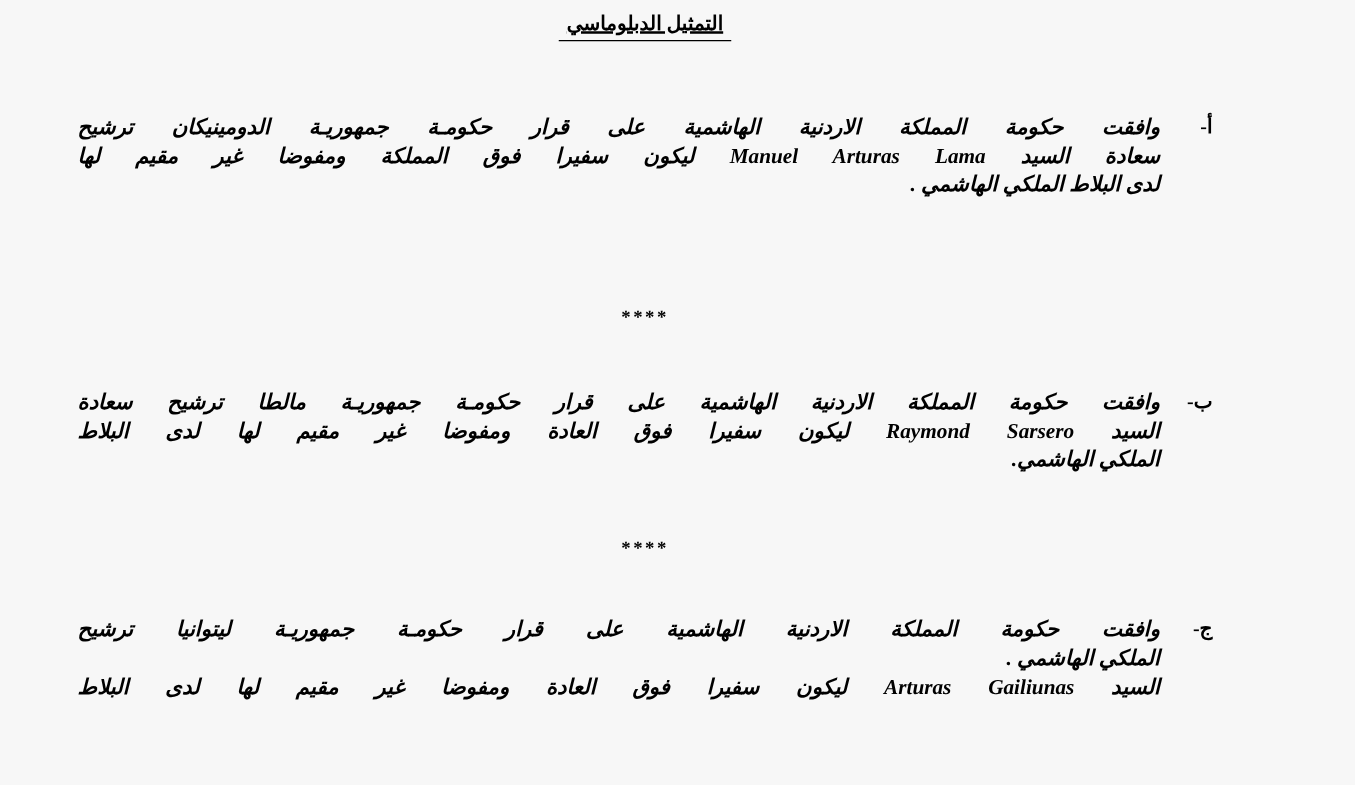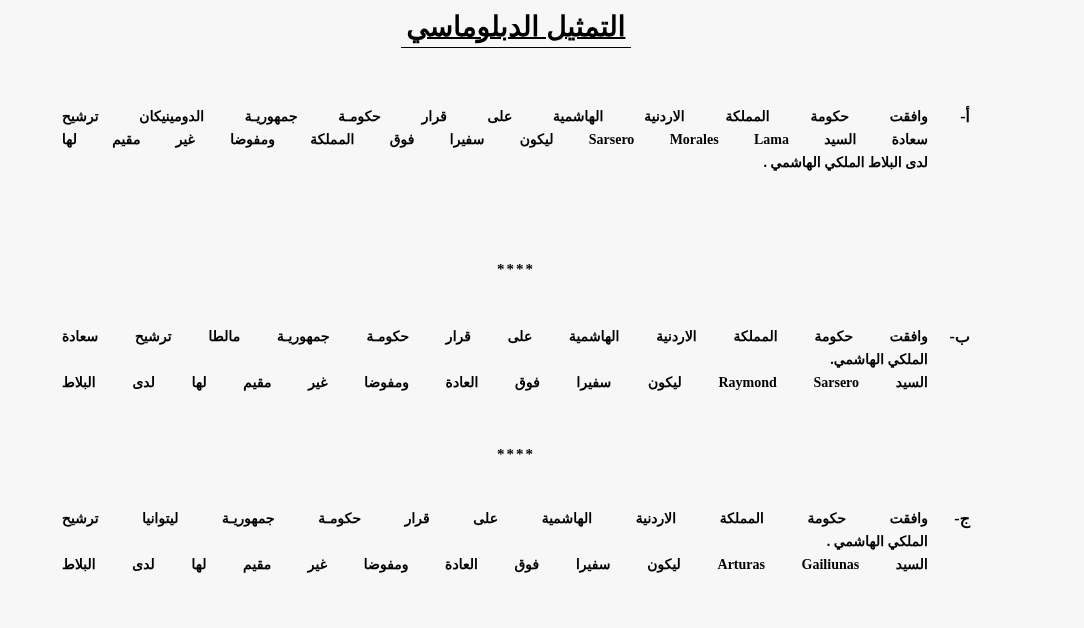--- a/index.html
+++ b/index.html
@@ -22,21 +22,21 @@
     padding: 0 114px 0 62px;
     box-sizing: border-box;
     direction: rtl;
   }
   .title-wrap {
     padding-top: 10px;
     text-align: center;
   }
   .title {
     display: inline-block;
-    font-size: 28px;
+    font-size: 16px;
     font-weight: bold;
     text-decoration: underline;
     text-decoration-thickness: 2px;
     border-bottom: 1px solid #000;
     padding: 0 6px 3px 6px;
     line-height: 1.2;
   }
   .para {
     display: flex;
     direction: rtl;
@@ -46,23 +46,24 @@
     flex: 0 0 42px;
     font-size: 16px;
     line-height: 23px;
     white-space: nowrap;
   }
   .para-body {
     flex: 1 1 auto;
     min-width: 0;
   }
   .line {
-    font-size: 14px;
+    font-size: 17px;
     line-height: 23px;
     direction: rtl;
+    font-style: italic;
   }
   .line.j {
     text-align: justify;
     text-align-last: justify;
   }
   .line.e {
     text-align: left;
     text-align-last: right;
   }
   .latin {
@@ -90,33 +91,33 @@
 <div class="page">
 
   <div class="title-wrap">
     <span class="title">التمثيل الدبلوماسي</span>
   </div>
 
   <div class="para para-a">
     <span class="marker">أ-</span>
     <div class="para-body">
         <div class="line j"><span>وافقت حكومة المملكة الاردنية الهاشمية على قرار حكومـة جمهوريـة الدومينيكان ترشيح</span></div>
-        <div class="line j"><span>سعادة السيد </span><span class="latin">Sarsero Morales Lama</span><span> ليكون سفيرا فوق المملكة ومفوضا غير مقيم لها</span></div>
+        <div class="line j"><span>سعادة السيد </span><span class="latin">Manuel Arturas Lama</span><span> ليكون سفيرا فوق المملكة ومفوضا غير مقيم لها</span></div>
         <div class="line e"><span>لدى البلاط الملكي الهاشمي .</span></div>
       </div>
   </div>
 
   <div class="sep sep-1">****</div>
 
   <div class="para para-b">
     <span class="marker">ب-</span>
     <div class="para-body">
         <div class="line j"><span>وافقت حكومة المملكة الاردنية الهاشمية على قرار حكومـة جمهوريـة مالطا ترشيح سعادة</span></div>
+        <div class="line j"><span>السيد </span><span class="latin">Raymond Sarsero</span><span> ليكون سفيرا فوق العادة ومفوضا غير مقيم لها لدى البلاط</span></div>
         <div class="line e"><span>الملكي الهاشمي.</span></div>
-        <div class="line j"><span>السيد </span><span class="latin">Raymond Sarsero</span><span> ليكون سفيرا فوق العادة ومفوضا غير مقيم لها لدى البلاط</span></div>
       </div>
   </div>
 
   <div class="sep sep-2">****</div>
 
   <div class="para para-c">
     <span class="marker">ج-</span>
     <div class="para-body">
         <div class="line j"><span>وافقت حكومة المملكة الاردنية الهاشمية على قرار حكومـة جمهوريـة ليتوانيا ترشيح</span></div>
         <div class="line e"><span>الملكي الهاشمي .</span></div>

